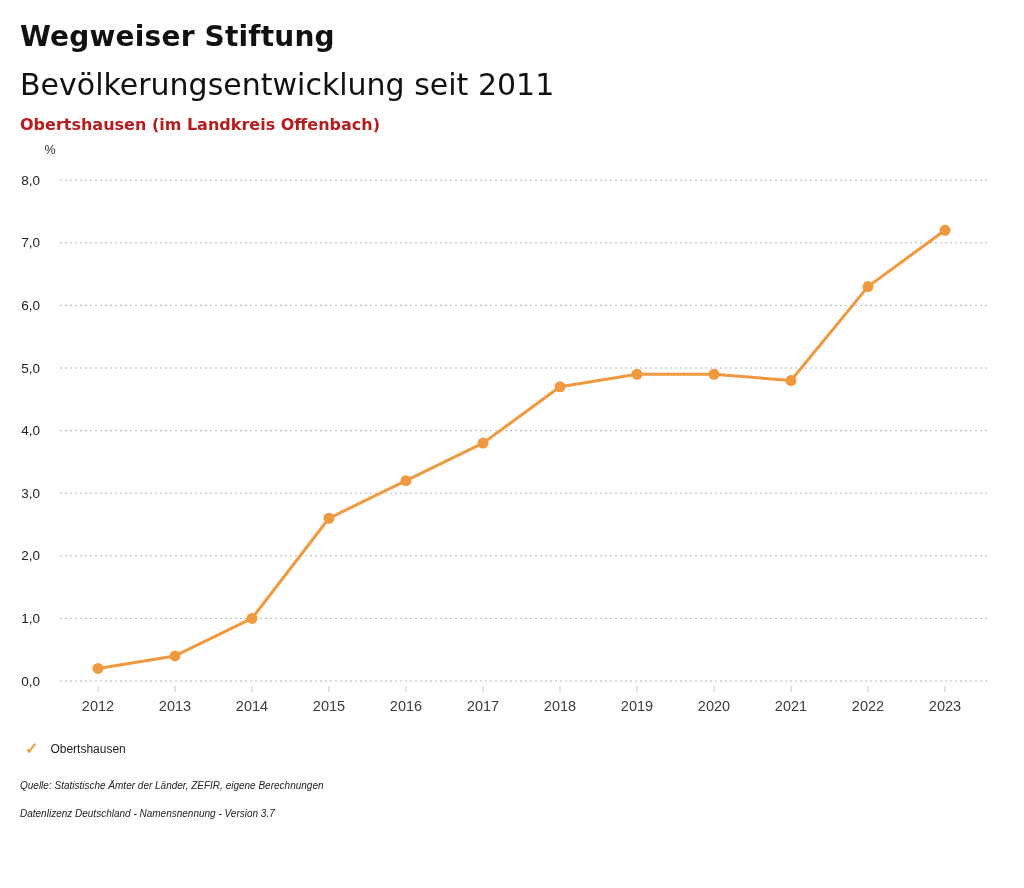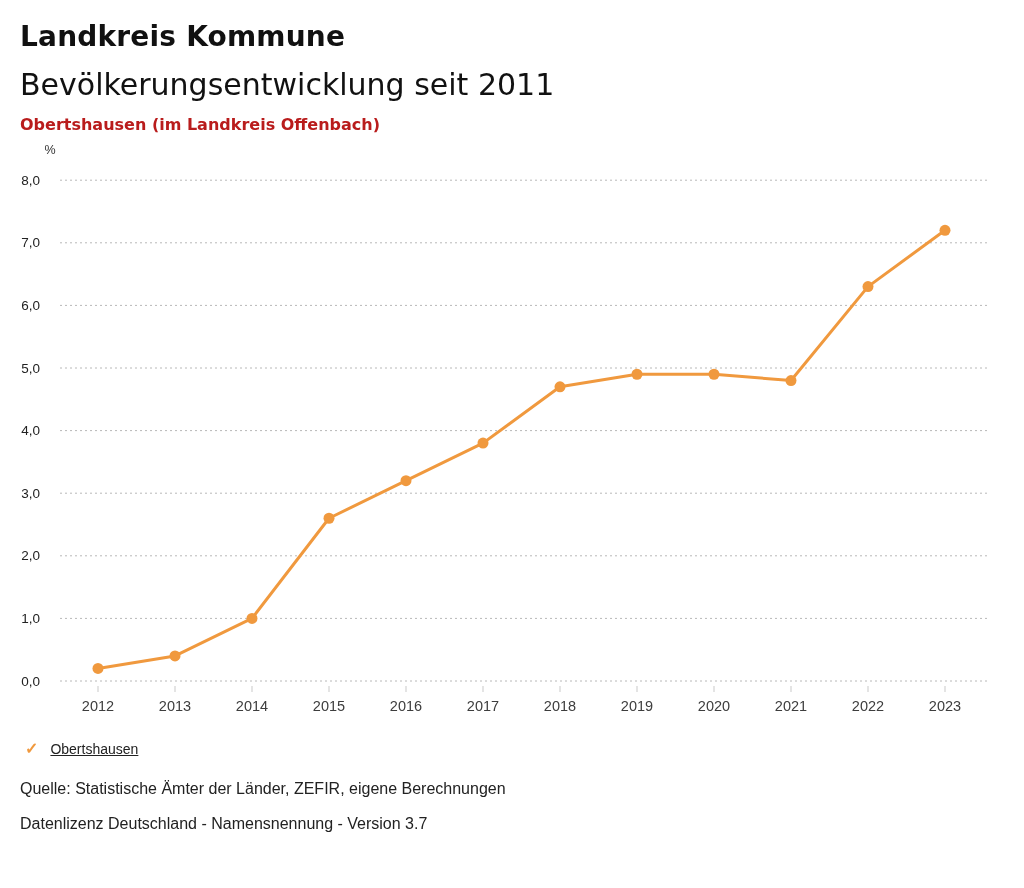--- a/index.html
+++ b/index.html
@@ -54,35 +54,36 @@
     align-items: center;
     margin: 16px 0 0 25px;
     height: 18px;
   }
   .legend-check {
     font-size: 16px;
     font-weight: 700;
     line-height: 1;
     margin-right: 12px;
   }
-  .legend-label { font-size: 14px; color: #222222; text-decoration: underline; }
+  .legend-label { font-size: 12px; color: #222222; }
   .footer { margin: 22px 0 0 20px; }
   .footer-line {
-    font-size: 16px;
+    font-size: 10px;
     color: #222222;
     margin: 0 13px 17px 0;
+    font-style: italic;
   }
 </style>
 </head>
 <body>
 
 <div class="page">
 
   <div class="header">
-    <h1 class="title">Landkreis Kommune</h1>
+    <h1 class="title">Wegweiser Stiftung</h1>
     <h2 class="subtitle">Bevölkerungsentwicklung seit 2011</h2>
     <h3 class="region">Obertshausen (im Landkreis Offenbach)</h3>
   </div>
 
   <div class="chart-wrap">
     <svg id="chart-svg" width="1024" height="590" viewBox="0 0 1024 590">
         <text x="50" y="20" text-anchor="middle" class="unit">%</text>
         <line x1="60" y1="547" x2="988" y2="547" class="grid" stroke-dasharray="2 3"></line>
         <text x="40" y="551.5" text-anchor="end" class="ytick">0,0</text>
         <line x1="60" y1="484.4" x2="988" y2="484.4" class="grid" stroke-dasharray="2 3"></line>

